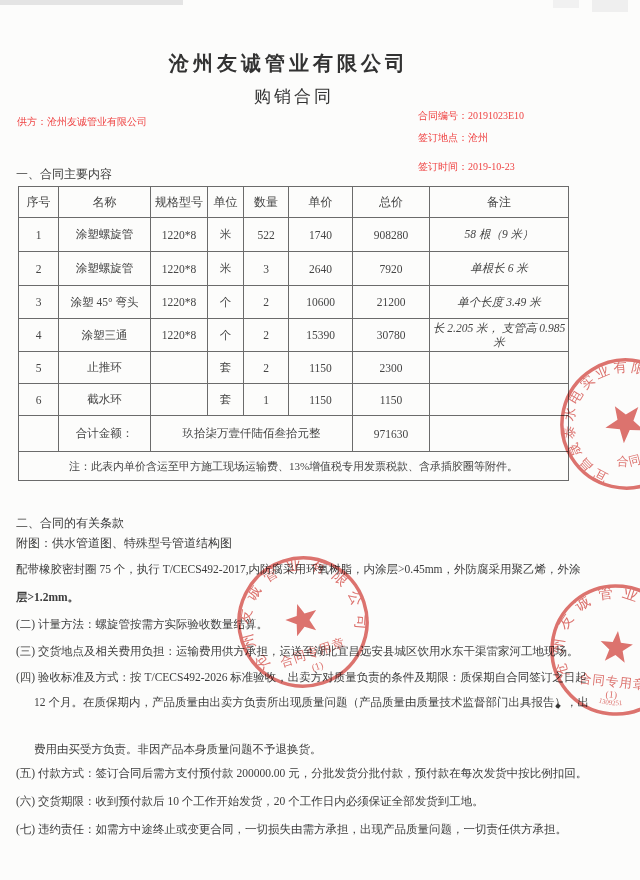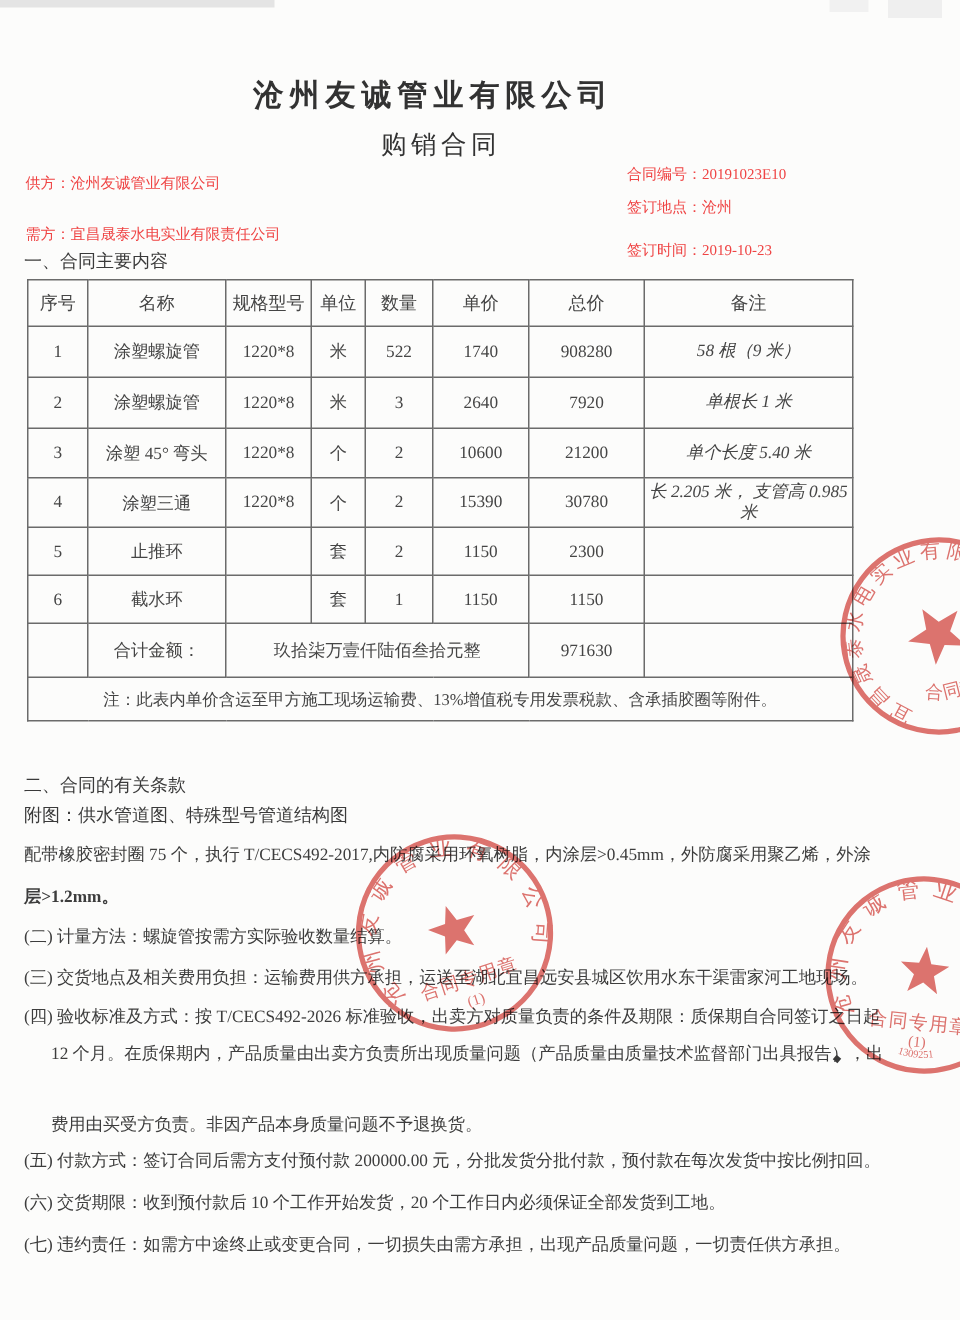--- a/index.html
+++ b/index.html
@@ -64,21 +64,20 @@
 <div class="page">
 
   <div class="abs edge1"></div>
   <div class="abs edge2"></div>
   <div class="abs edge3"></div>
 
   <div class="abs title">沧州友诚管业有限公司</div>
   <div class="abs subtitle">购销合同</div>
 
   <div class="abs meta m-supplier">供方：沧州友诚管业有限公司</div>
-  <div class="abs meta m-buyer">需方：宜昌晟泰水电实业有限责任公司</div>
   <div class="abs meta m-no">合同编号：20191023E10</div>
   <div class="abs meta m-place">签订地点：沧州</div>
   <div class="abs meta m-date">签订时间：2019-10-23</div>
 
   <div class="abs sec-head s1">一、合同主要内容</div>
 
   <table class="goods">
     <colgroup>
       <col style="width:40px">
         <col style="width:92px">
@@ -111,31 +110,31 @@
       <td class="remark">58 根（9 米）</td>
     </tr>
     <tr class="r2">
       <td>2</td>
       <td>涂塑螺旋管</td>
       <td>1220*8</td>
       <td>米</td>
       <td>3</td>
       <td>2640</td>
       <td>7920</td>
-      <td class="remark">单根长 1 米</td>
+      <td class="remark">单根长 6 米</td>
     </tr>
     <tr class="r3">
       <td>3</td>
       <td>涂塑 45° 弯头</td>
       <td>1220*8</td>
       <td>个</td>
       <td>2</td>
       <td>10600</td>
       <td>21200</td>
-      <td class="remark">单个长度 5.40 米</td>
+      <td class="remark">单个长度 3.49 米</td>
     </tr>
     <tr class="r4">
       <td>4</td>
       <td>涂塑三通</td>
       <td>1220*8</td>
       <td>个</td>
       <td>2</td>
       <td>15390</td>
       <td>30780</td>
       <td class="remark">长 2.205 米， 支管高 0.985 米</td>

